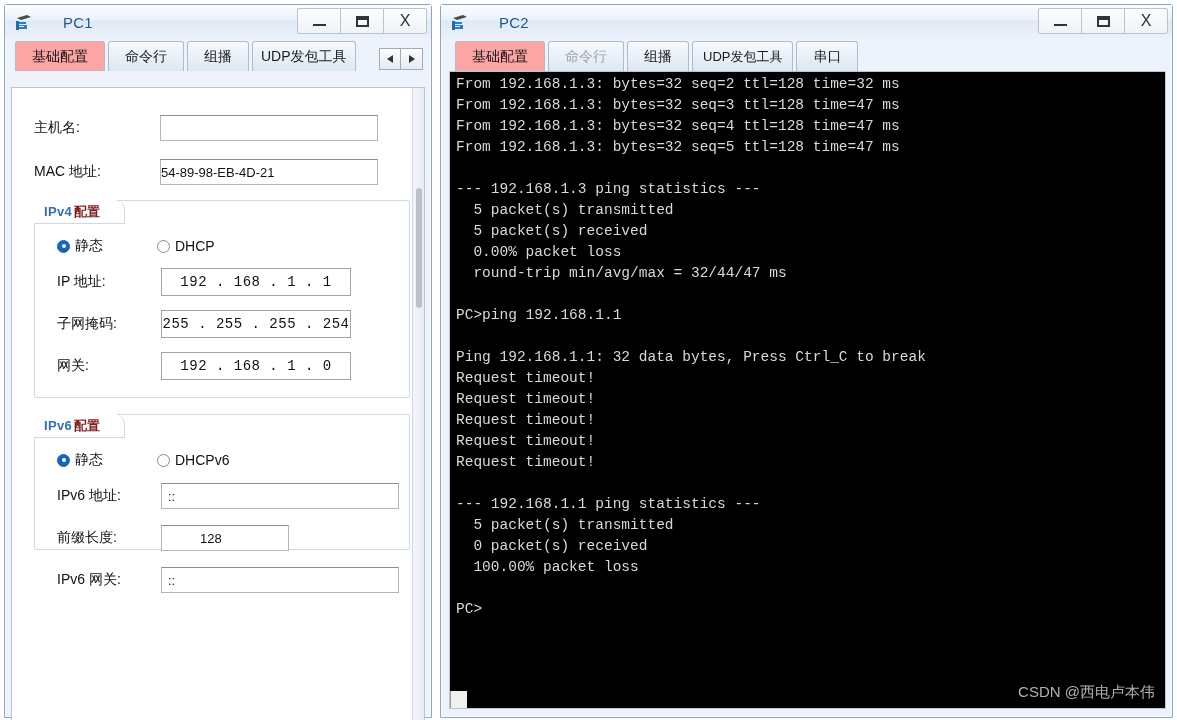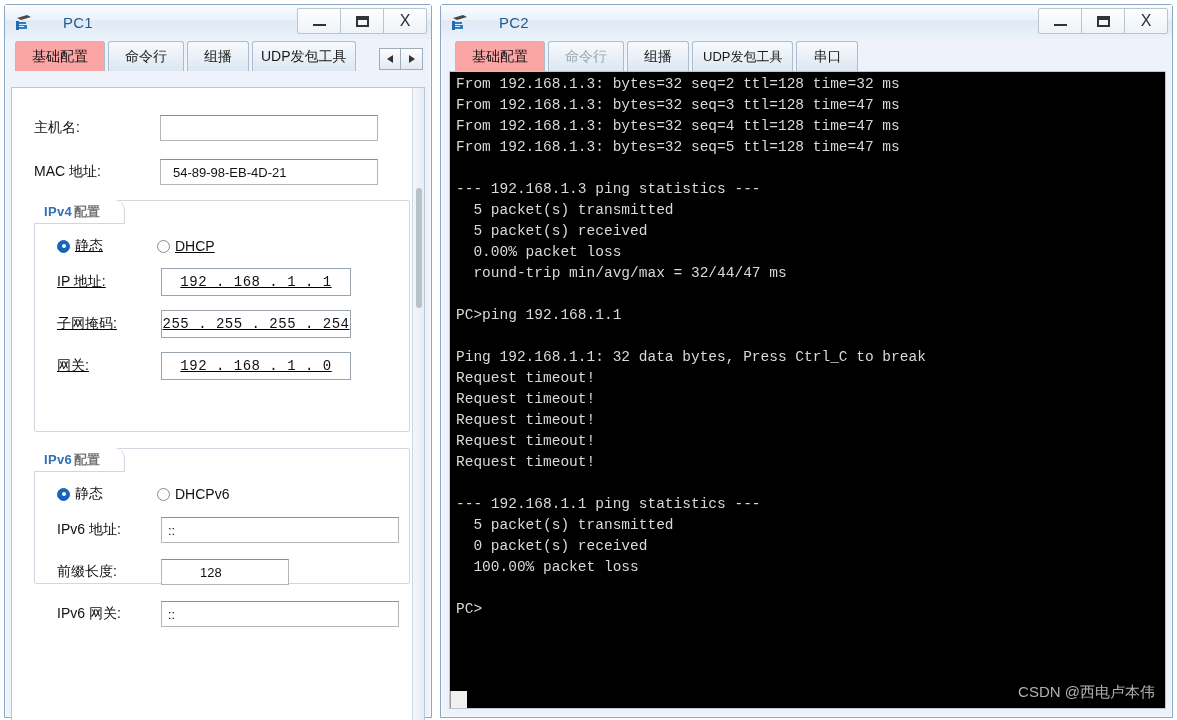--- a/index.html
+++ b/index.html
@@ -83,21 +83,21 @@
     width: 126px; flex: 0 0 126px;
     font-size: 14px; color: #111;
     font-family: "Liberation Sans", sans-serif;
   }
   .finput {
     height: 26px; background: #fff;
     border: 1px solid #b5b5b5;
     border-top-color: #8d8d8d;
     font-size: 13px; color: #111;
     display: flex; align-items: center;
-    padding: 0 12px;
+    padding: 0 0;
   }
   .finput.full { width: 218px; }
 
   
   .group {
     margin: 6px 14px 0 22px;
     border: 1px solid #cfd8e1;
     border-radius: 2px;
     padding: 0 0 12px 0;
     position: relative;
@@ -108,21 +108,21 @@
     height: 24px; padding: 0 24px 0 10px;
     display: flex; align-items: center;
     font-size: 13px;
     background: #fff;
     border-right: 1px solid #cfd8e1;
     border-bottom: 1px solid #cfd8e1;
     border-top-right-radius: 10px;
     transform: skewX(0deg);
   }
   .group-title .v4 { color: #2f6fb5; font-weight: bold; letter-spacing: .3px; }
-  .group-title .cn { color: #737373; font-weight: bold; margin-left: 2px; }
+  .group-title .cn { color: #7f1d1d; font-weight: bold; margin-left: 2px; }
   .group-inner { padding-top: 30px; }
   .radio-row { display: flex; align-items: center; height: 30px; padding-left: 22px; }
   .radio { display: flex; align-items: center; font-size: 14px; color: #111; }
   .radio + .radio { margin-left: 54px; }
   .rdot {
     width: 13px; height: 13px; border-radius: 50%;
     border: 1px solid #8a8a8a; background: #fdfdfd;
     margin-right: 5px; position: relative; flex: 0 0 auto;
   }
   .rdot.on { border-color: #1565c0; background: #1565c0; }
@@ -261,21 +261,21 @@
         <div class="frow">
           <span class="flabel">主机名:</span>
           <span class="finput full"></span>
         </div>
 
         <div class="frow">
           <span class="flabel">MAC 地址:</span>
           <span class="finput full">54-89-98-EB-4D-21</span>
         </div>
 
-        <div class="group" style="height:232px;text-decoration:underline;">
+        <div class="group" style="height:198px;">
           <div class="group-title">
             <span class="v4">IPv4</span>
             <span class="cn">配置</span>
           </div>
           <div class="group-inner">
             <div class="radio-row">
               <label class="radio">
                 <span class="rdot on"></span>
                 <span>静态</span>
               </label>

